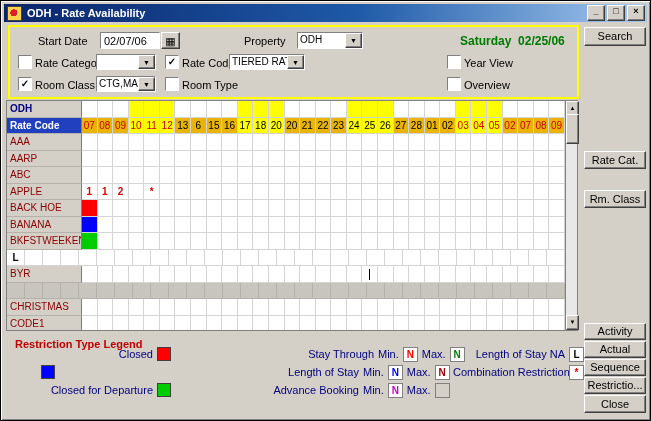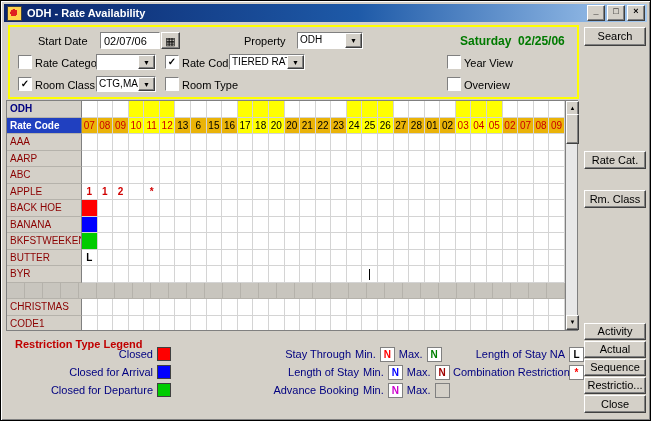--- a/index.html
+++ b/index.html
@@ -443,21 +443,20 @@
         <div class="gc dc"></div>
         <div class="gc dc"></div>
         <div class="gc dc"></div>
         <div class="gc dc"></div>
         <div class="gc dc"></div>
         <div class="gc dc"></div>
         <div class="gc dc"></div>
         <div class="gc dc"></div>
       </div>
       <div class="grow">
-        <div class="glabel">BUTTER</div>
         <div class="gc dc mark" style="color: rgb(0, 0, 0);">L</div>
         <div class="gc dc"></div>
         <div class="gc dc"></div>
         <div class="gc dc"></div>
         <div class="gc dc"></div>
         <div class="gc dc"></div>
         <div class="gc dc"></div>
         <div class="gc dc"></div>
         <div class="gc dc"></div>
         <div class="gc dc"></div>
@@ -626,29 +625,28 @@
     <div class="sbtn" style="bottom:0">▼</div>
   </div>
 
   <div class="legend-title">Restriction Type Legend</div>
 
   <div class="li" style="left:40px;top:346px">
     <span class="ll" style="width:112px">Closed</span>
     <span class="lsq" style="background: rgb(255, 0, 0);"></span>
   </div>
   <div class="li" style="left:40px;top:364px">
-    <span class="ll" style="width:112px">Closed for Arrival</span>
     <span class="lsq" style="background: rgb(0, 0, 255);"></span>
   </div>
   <div class="li" style="left:40px;top:382px">
     <span class="ll" style="width:112px">Closed for Departure</span>
     <span class="lsq" style="background: rgb(0, 204, 0);"></span>
   </div>
 
-  <div class="li" style="left:232px;top:346px">
+  <div class="li" style="left:255px;top:346px">
     <span class="ll" style="width:118px">Stay Through</span>
     <span>Min.</span>
     <span class="lbox" style="color: rgb(255, 0, 0);">N</span>
     <span>Max.</span>
     <span class="lbox" style="color: rgb(0, 128, 0);">N</span>
   </div>
   <div class="li" style="left:240px;top:364px">
     <span class="ll" style="width:118px">Length of Stay</span>
     <span>Min.</span>
     <span class="lbox" style="color: rgb(0, 0, 255);">N</span>

